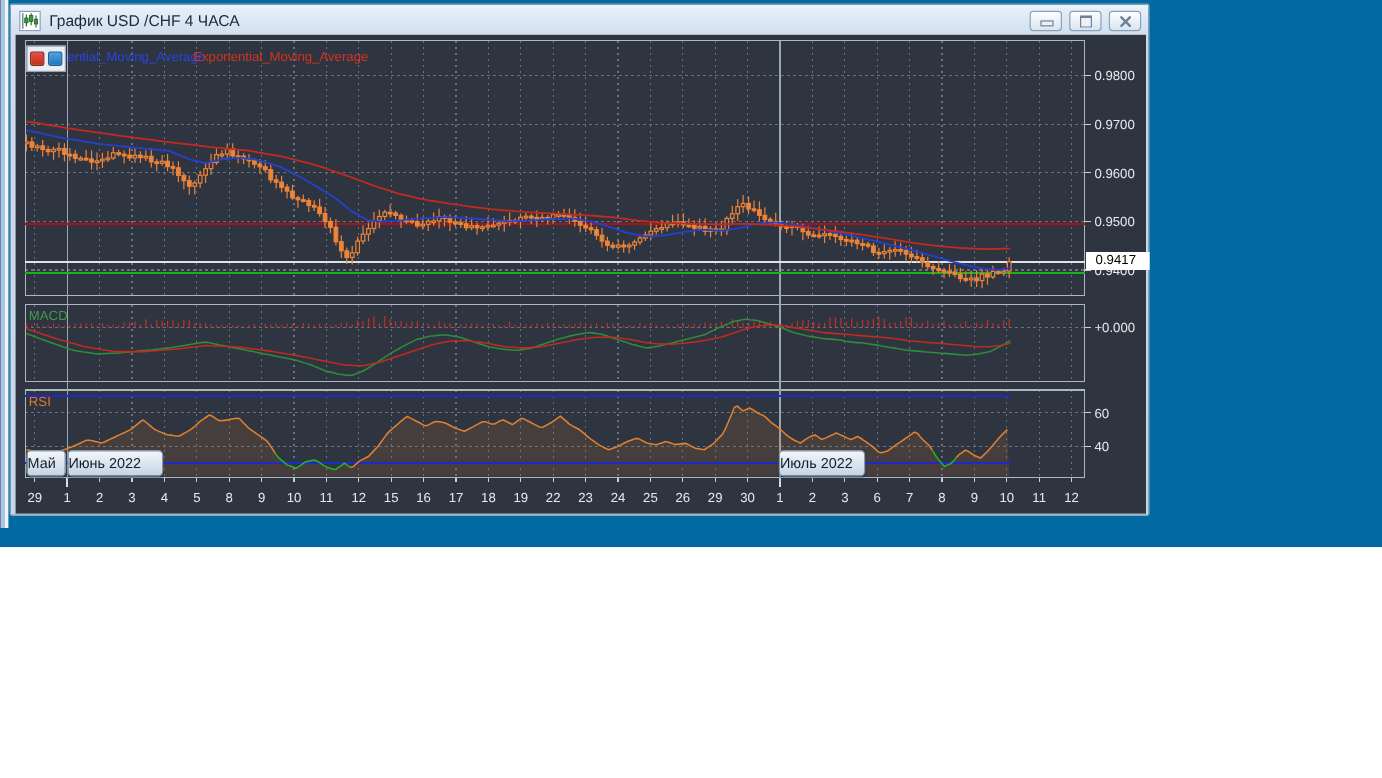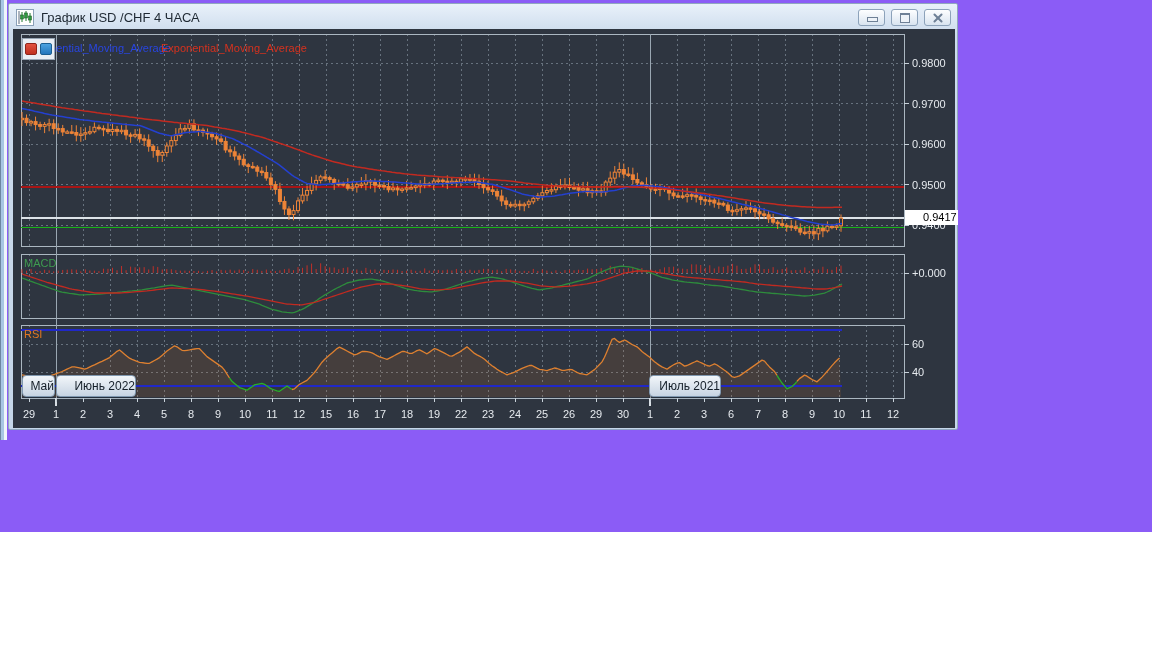--- a/index.html
+++ b/index.html
@@ -1,16 +1,16 @@
 <!DOCTYPE html>
 <html><head>
 <meta charset="utf-8">
 <style>
   html,body{margin:0;padding:0;background:#FFFFFF;font-family:"Liberation Sans",sans-serif;}
-  #stage{position:relative;width:1152px;height:532px;overflow:hidden;background:#8b5cf6;}
+  #stage{position:relative;width:1152px;height:456px;overflow:hidden;background:#0369a1;}
   .left-strip{position:absolute;left:0;top:0;width:7px;height:440px;
     background:linear-gradient(90deg,#6E87A0 0,#6E87A0 1px,#A8C6E4 1px,#A8C6E4 4px,#EFF5FB 4px,#EFF5FB 7px);}
   .win{position:absolute;left:8px;top:3px;width:950px;height:427px;box-sizing:border-box;
     background:linear-gradient(180deg,#E9F1FA 0,#CCDBEC 30px,#C5D6E9 100%);
     border:1px solid #8FA6BE;border-radius:2px;}
   .titlebar{position:absolute;left:2px;top:1px;right:2px;height:24px;display:flex;align-items:center;}
   .title-icon{width:18px;height:17px;margin-left:5px;background:#FFFFFF;border:1px solid #8AA0B8;box-sizing:border-box;flex:0 0 auto;}
   .title-text{margin-left:7px;font-size:13px;color:#1E2832;white-space:nowrap;}
   .controls{position:absolute;right:4px;top:4px;display:flex;gap:6px;}
   .ctl{width:27px;height:17px;background:linear-gradient(180deg,#FDFEFF,#D9E4F0);border:1px solid #8CA2BA;border-radius:3px;position:relative;box-sizing:border-box;}
@@ -20,26 +20,26 @@
   .x1{transform:rotate(45deg);}.x2{transform:rotate(-45deg);}
   .client{position:absolute;left:4px;top:25px;width:942px;height:399px;background:#2E3540;}
   #chart-svg{position:absolute;left:0;top:0;display:block;}
   .toggle{position:absolute;left:9px;top:9px;width:33px;height:22px;background:#E9EEF4;border:1px solid #98A6B4;box-sizing:border-box;display:flex;align-items:center;justify-content:center;gap:3px;z-index:3;}
   .tbtn{width:12px;height:12px;border-radius:2px;box-sizing:border-box;}
   .tbtn-red{background:linear-gradient(180deg,#E25240,#C0301F);border:1px solid #8E241A;}
   .tbtn-blue{background:linear-gradient(180deg,#4BA2E0,#2376BC);border:1px solid #1A5E92;}
   .legend-blue{position:absolute;left:12px;top:13px;font-size:11px;color:#2845E0;z-index:2;white-space:nowrap;}
   .legend-red{position:absolute;left:148px;top:13px;font-size:11px;color:#D6321E;z-index:2;white-space:nowrap;}
   .mbtn{position:absolute;top:346px;height:22px;background:linear-gradient(180deg,#F2F6FA,#C7D4E2);
-    border:1px solid #8098B0;border-radius:4px;font-size:12px;color:#141E28;text-align:right;line-height:20px;box-sizing:border-box;z-index:4;box-shadow:0 1px 1px rgba(20,40,60,.35);}
+    border:1px solid #8098B0;border-radius:4px;font-size:12px;color:#141E28;text-align:left;line-height:20px;box-sizing:border-box;z-index:4;box-shadow:0 1px 1px rgba(20,40,60,.35);}
   #btn-may{left:9px;width:33px;}
   #btn-june{left:43px;width:80px;}
   #btn-july{left:636px;width:72px;}
   .price-tag{position:absolute;left:892px;top:181px;width:53px;height:15px;background:#FFFFFF;color:#000000;
-    font-size:11px;line-height:15px;padding-left:18px;box-sizing:border-box;z-index:5;}
+    font-size:11px;line-height:15px;padding-left:8px;box-sizing:border-box;z-index:5;}
 </style>
 </head>
 <body>
 
 <div id="stage">
   <div class="left-strip"></div>
 
   <div class="win">
     <div class="titlebar">
       <div class="title-icon">
@@ -848,18 +848,18 @@
 
       <span class="legend-blue">Exponential_Moving_Average</span>
       <span class="legend-red">Exponential_Moving_Average</span>
       <div class="toggle">
         <div class="tbtn tbtn-red"></div>
         <div class="tbtn tbtn-blue"></div>
       </div>
 
       <div class="mbtn" id="btn-may">Май</div>
       <div class="mbtn" id="btn-june">Июнь 2022</div>
-      <div class="mbtn" id="btn-july">Июль 2021</div>
+      <div class="mbtn" id="btn-july">Июль 2022</div>
 
       <div class="price-tag">0.9417</div>
     </div>
   </div>
 </div>
 
 </body></html>

